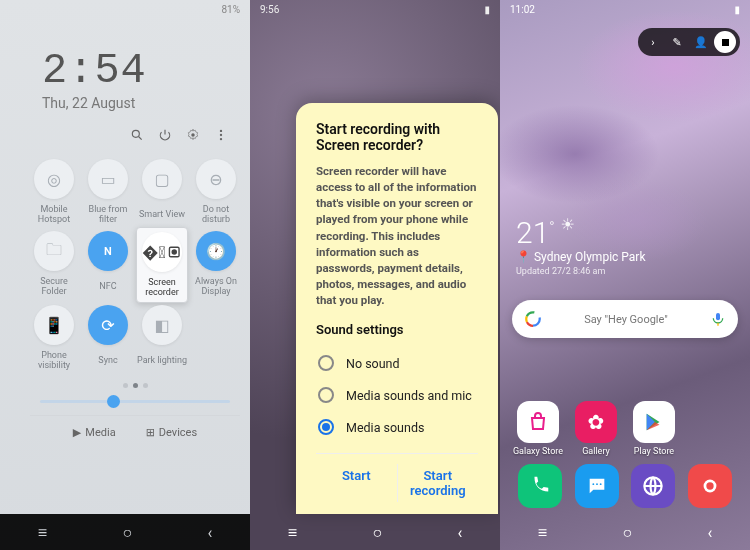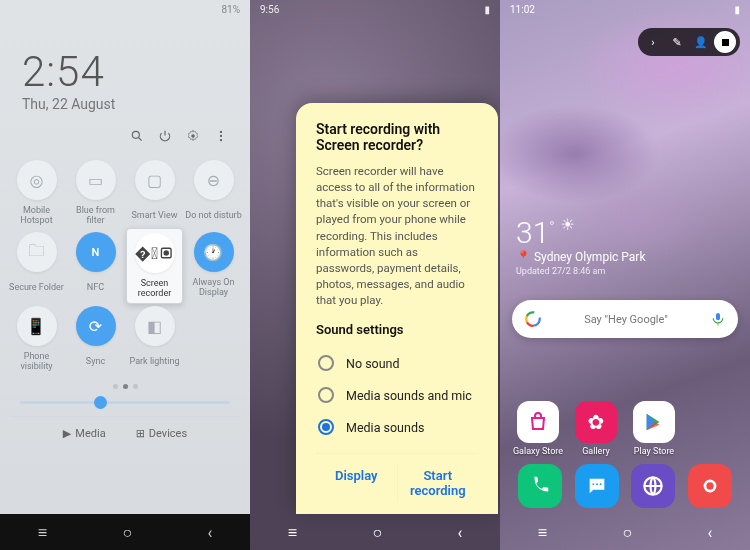--- a/index.html
+++ b/index.html
@@ -1,23 +1,23 @@
 <!DOCTYPE html>
 <html><head>
 <meta charset="utf-8">
 <style>
   * { margin: 0; padding: 0; box-sizing: border-box; font-family: -apple-system, BlinkMacSystemFont, "Segoe UI", Roboto, sans-serif; }
   body { background: #fff; width: 750px; height: 550px; display: flex; overflow: hidden; }
   .screen { width: 250px; height: 550px; position: relative; overflow: hidden; }
 
   
-  .s1 { background: linear-gradient(#e0e3e6,#d7dbdf); filter: blur(0); }
+  .s1 { background: linear-gradient(#e0e3e6,#d7dbdf); filter: blur(0); padding-left: 20px; }
   .s1 .status { display:flex; justify-content:flex-end; padding:4px 10px; font-size:10px; color:#888; }
   .s1 .clock { padding: 28px 22px 6px; }
-  .s1 .time { font-size: 42px; font-weight: 300; color:#555; letter-spacing:1px;}
+  .s1 .time { font-size: 42px; font-weight: 300; color:#555; letter-spacing:1px;font-family:Liberation Mono, monospace;}
   .s1 .date { font-size: 14px; color:#777; }
   .s1 .actions { display:flex; justify-content:flex-end; gap:14px; padding: 10px 22px 14px; }
   .s1 .actions .ic { width:14px; height:14px; color:#666; }
   .s1 .grid { display:grid; grid-template-columns: repeat(4,1fr); gap: 6px 2px; padding: 4px 8px; }
   .s1 .tile { display:flex; flex-direction:column; align-items:center; }
   .s1 .circle { width:40px; height:40px; border-radius:50%; background:#eceff2; display:flex; align-items:center; justify-content:center; color:#a8aeb5; font-size:16px; margin-bottom:4px; box-shadow: 0 1px 3px rgba(0,0,0,.08);}
   .s1 .circle.active { background:#4aa3f0; color:#fff; }
   .s1 .tile-label { font-size:9px; color:#7a7f85; text-align:center; line-height:1.15; height:22px; display:flex; align-items:center; justify-content:center; }
   .s1 .tile.highlight .circle { background:#fff; }
   .s1 .tile.highlight { background:#f7f8fa; border:1px solid #d0d3d7; border-radius:4px; padding:4px 0; box-shadow:0 2px 6px rgba(0,0,0,.15); margin:-4px 0;}
@@ -30,21 +30,21 @@
   .s1 .bt { display:flex; gap:4px; align-items:center;}
   .nav { position:absolute; bottom:0; left:0; right:0; height:36px; background:rgba(0,0,0,.92); display:flex; justify-content:space-around; align-items:center; color:#cfd2d6;}
   .nav .nv { font-size:16px; }
 
   
   .s2 { background:#6c5c74; display:flex; align-items:flex-end;padding-left:44px; }
   .s2::before{content:"";position:absolute;inset:0;background:radial-gradient(circle at 30% 20%, #8a7a94 0%, #4e4356 70%);}
   .s2 .status { position:absolute; top:0; left:0; right:0; display:flex; justify-content:space-between; padding:4px 10px; font-size:10px; color:#eee; z-index:2;}
   .s2 .dialog { position:relative; z-index:3; background:#fef9c3; border-radius:16px 16px 0 0; width:100%; padding:18px 20px 12px; margin:0 2px 36px; box-shadow:0 -4px 20px rgba(0,0,0,.3);}
   .s2 .dlg-title { font-size:14px; font-weight:600; color:#111; margin-bottom:10px;}
-  .s2 .dlg-body { font-size:11.5px; color:#555; line-height:1.4; margin-bottom:14px;}
+  .s2 .dlg-body { font-size:11.5px; color:#555; line-height:1.4; margin-bottom:14px;font-weight:bold;}
   .s2 .dlg-sub { font-size:13px; font-weight:600; color:#111; margin-bottom:10px;}
   .s2 .opt { display:flex; align-items:center; gap:12px; padding:8px 2px; font-size:12.5px; color:#222;}
   .s2 .radio { width:16px; height:16px; border:2px solid #888; border-radius:50%; position:relative; flex-shrink:0;}
   .s2 .radio.sel { border-color:#1a73e8; }
   .s2 .radio.sel::after { content:""; position:absolute; inset:2px; background:#1a73e8; border-radius:50%;}
   .s2 .dlg-actions { display:flex; border-top:1px solid #eee; margin-top:10px; padding-top:10px;}
   .s2 .dlg-actions .btn { flex:1; text-align:center; font-size:13px; font-weight:600; color:#1a73e8; padding:4px 0;}
   .s2 .dlg-actions .sep { width:1px; background:#eee; }
   .s2 .nav { background:rgba(0,0,0,.0); color:#fff; }
 
@@ -205,21 +205,21 @@
     </div>
     <div class="opt">
       <span class="radio"></span>
       <span>Media sounds and mic</span>
     </div>
     <div class="opt">
       <span class="radio sel"></span>
       <span>Media sounds</span>
     </div>
     <div class="dlg-actions">
-      <div class="btn">Display</div>
+      <div class="btn">Start</div>
       <div class="sep"></div>
       <div class="btn">Start recording</div>
     </div>
   </div>
   <div class="nav">
     <span class="nv">≡</span>
     <span class="nv">○</span>
     <span class="nv">‹</span>
   </div>
 </div>
@@ -232,21 +232,21 @@
   <div class="recbar">
     <div class="rb">›</div>
     <div class="rb">✎</div>
     <div class="rb">👤</div>
     <div class="rb stop">
         <div class="sq"></div>
       </div>
   </div>
   <div class="weather">
     <div class="temp">
-      <span>31</span>
+      <span>21</span>
         <span class="deg">°</span>
       <span class="wic">☀</span>
     </div>
     <div class="loc">
         <span>📍</span>
         <span>Sydney Olympic Park</span>
       </div>
     <div class="upd">Updated 27/2 8:46 am</div>
   </div>
   <div class="search">

